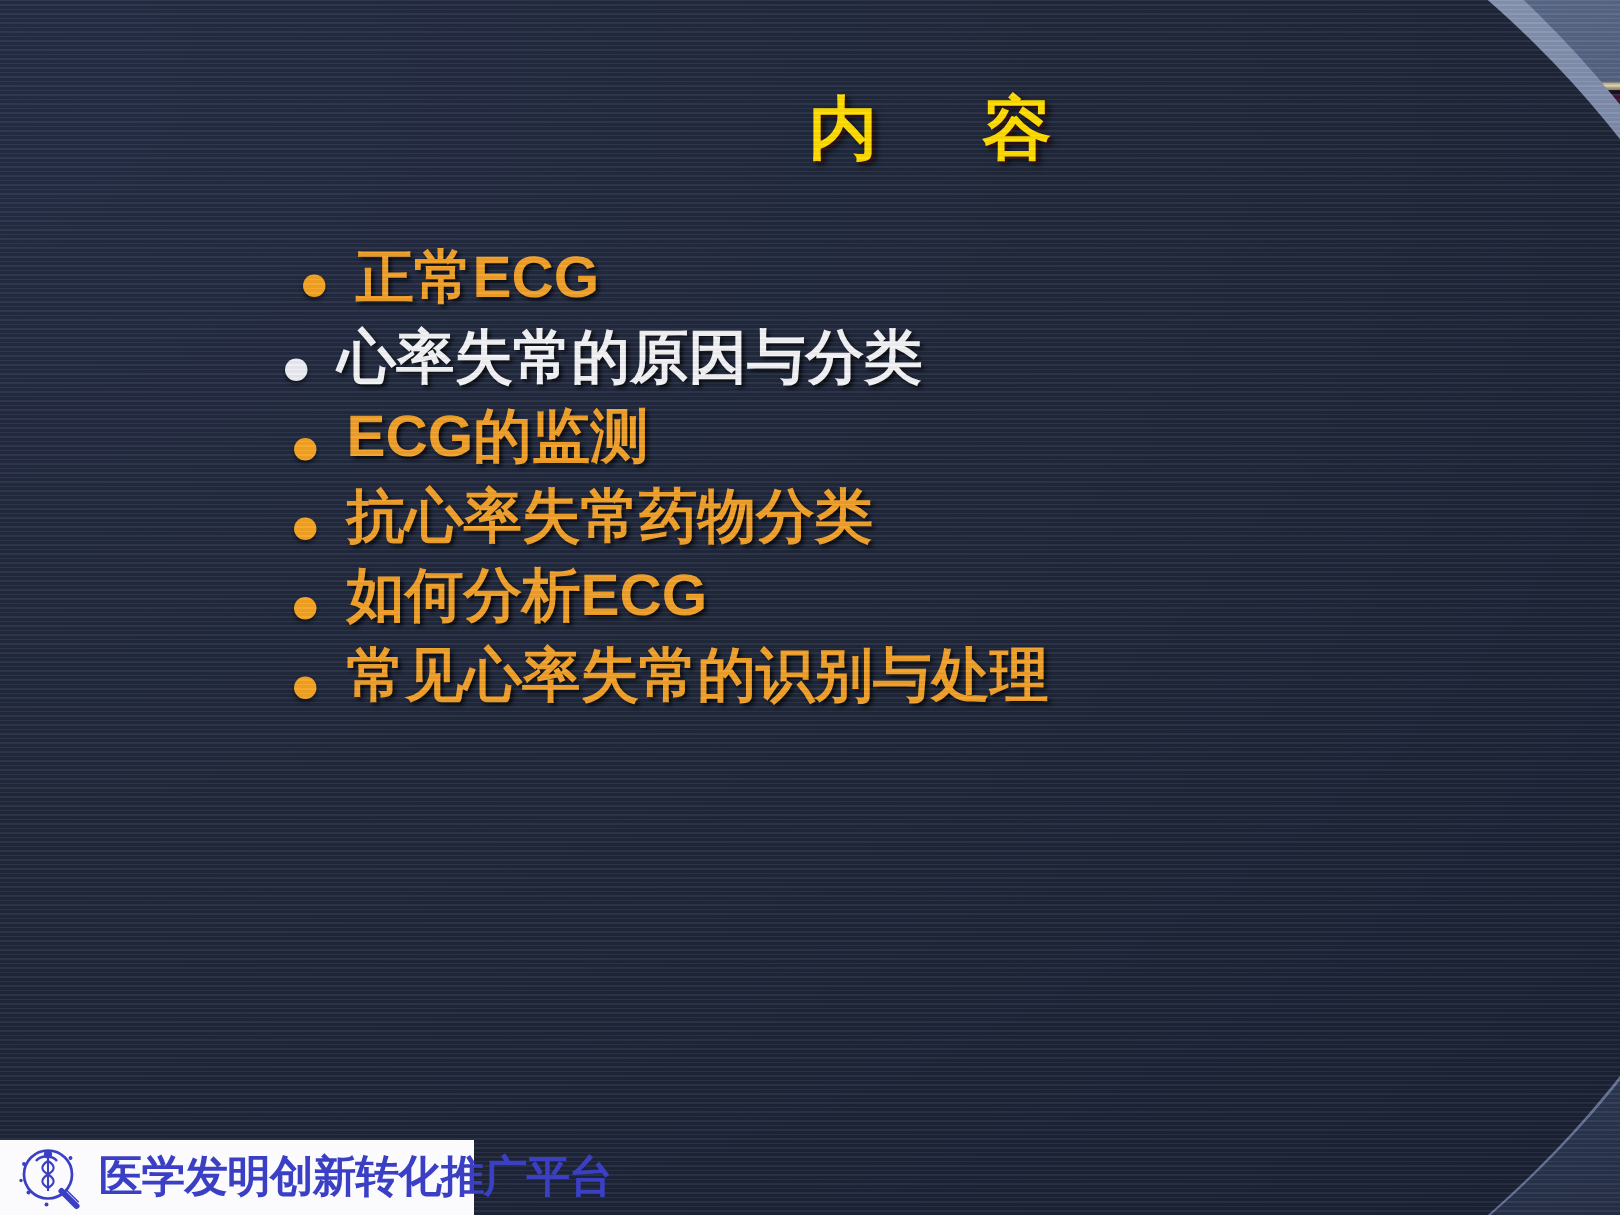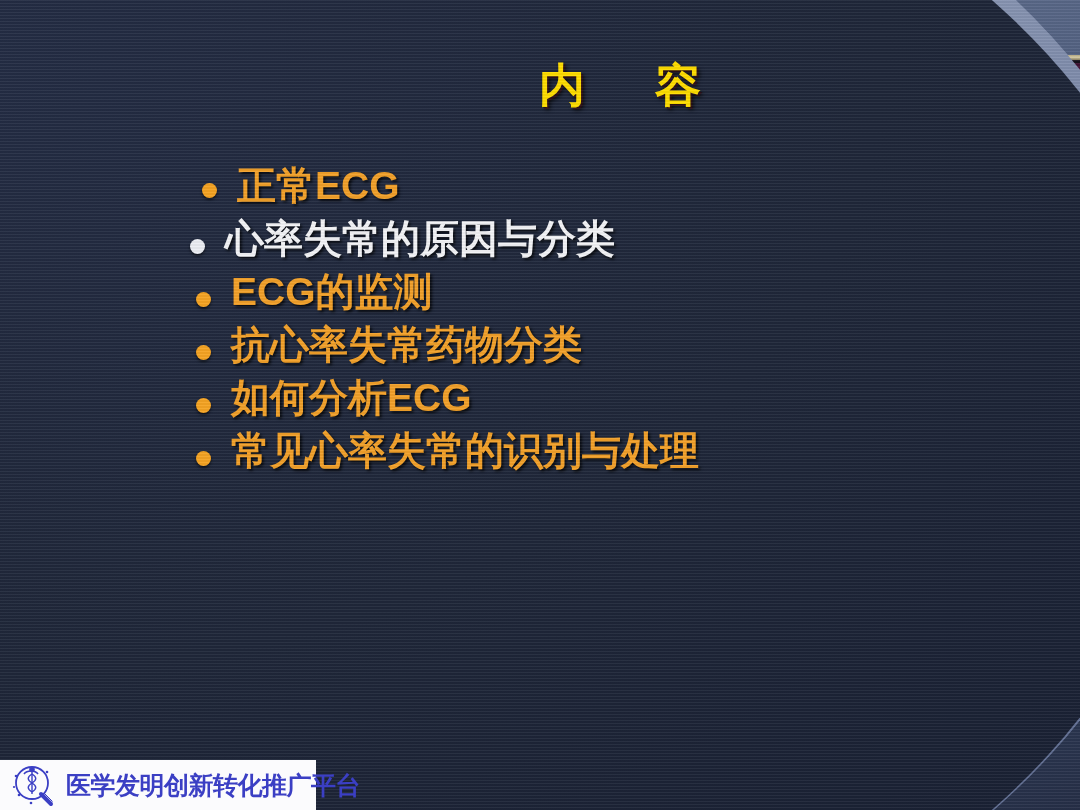--- a/index.html
+++ b/index.html
@@ -170,21 +170,21 @@
     left:0;top:760px;
     width:316px;height:50px;
     background:#fbfbfd;
     z-index:70;
     display:flex;align-items:center;
     box-sizing:border-box;
     padding-left:10px;
   }
   .wm-logo{flex:0 0 auto;width:50px;height:46px;margin-right:6px;}
   .wm-text{
-    font-size:25px;font-weight:bold;color:#3b3fc4;
+    font-size:29px;font-weight:bold;color:#3b3fc4;
     letter-spacing:-0.5px;
     white-space:nowrap;
   }
 </style>
 </head>
 <body>
 
 <div id="slide">
 
   <div class="swoosh-wrap">

